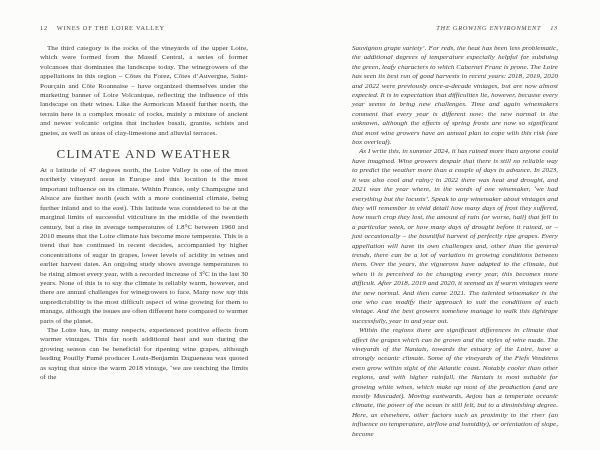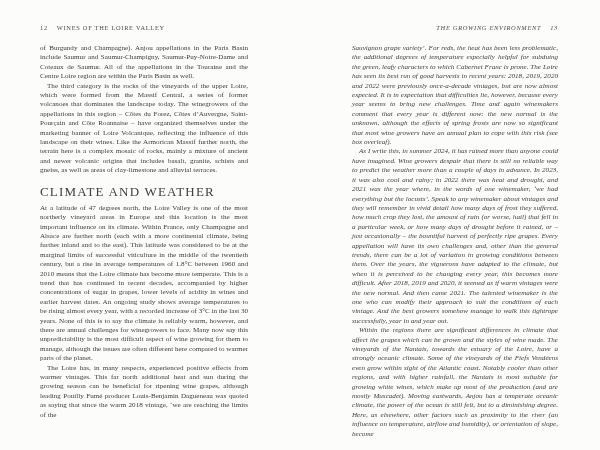--- a/index.html
+++ b/index.html
@@ -39,36 +39,35 @@
   .para { margin: 0; }
   .para.indent { text-indent: 7px; }
 
   .section-heading {
     font-weight: 400;
     font-size: 13px;
     line-height: 14px;
     letter-spacing: 1.2px;
     color: #404040;
     margin: 9px 0 5px 0;
-    text-align: left;
+    text-align: center;
     white-space: nowrap;
   }
 </style>
 </head>
 <body>
 
 <div class="spread">
 
   <div class="page page--left">
     <div class="running-head">
       <span class="num-left">12</span>
       <span>WINES OF THE LOIRE VALLEY</span>
     </div>
     <div class="page-body" id="left-body">
-        <p class="para">of Burgundy and Champagne). Anjou appellations in the Paris Basin include Saumur and Saumur-Champigny, Saumur-Puy-Notre-Dame and Coteaux de Saumur. All of the appellations in the Touraine and the Centre Loire region are within the Paris Basin as well.</p>
         <p class="para indent">The third category is the rocks of the vineyards of the upper Loire, which were formed from the Massif Central, a series of former volcanoes that dominates the landscape today. The winegrowers of the appellations in this region – Côtes du Forez, Côtes d’Auvergne, Saint-Pourçain and Côte Roannaise – have organized themselves under the marketing banner of Loire Volcanique, reflecting the influence of this landscape on their wines. Like the Armorican Massif further north, the terrain here is a complex mosaic of rocks, mainly a mixture of ancient and newer volcanic origins that includes basalt, granite, schists and gneiss, as well as areas of clay-limestone and alluvial terraces.</p>
         <h2 class="section-heading">CLIMATE AND WEATHER</h2>
         <p class="para">At a latitude of 47 degrees north, the Loire Valley is one of the most northerly vineyard areas in Europe and this location is the most important influence on its climate. Within France, only Champagne and Alsace are further north (each with a more continental climate, being further inland and to the east). This latitude was considered to be at the marginal limits of successful viticulture in the middle of the twentieth century, but a rise in average temperatures of 1.8°C between 1960 and 2010 means that the Loire climate has become more temperate. This is a trend that has continued in recent decades, accompanied by higher concentrations of sugar in grapes, lower levels of acidity in wines and earlier harvest dates. An ongoing study shows average temperatures to be rising almost every year, with a recorded increase of 3°C in the last 30 years. None of this is to say the climate is reliably warm, however, and there are annual challenges for winegrowers to face. Many now say this unpredictability is the most difficult aspect of wine growing for them to manage, although the issues are often different here compared to warmer parts of the planet.</p>
         <p class="para indent">The Loire has, in many respects, experienced positive effects from warmer vintages. This far north additional heat and sun during the growing season can be beneficial for ripening wine grapes, although leading Pouilly Fumé producer Louis-Benjamin Dagueneau was quoted as saying that since the warm 2018 vintage, ‘we are reaching the limits of the</p>
       </div>
   </div>
 
   <div class="page page--right">
     <div class="running-head">
       <span>THE GROWING ENVIRONMENT</span>

